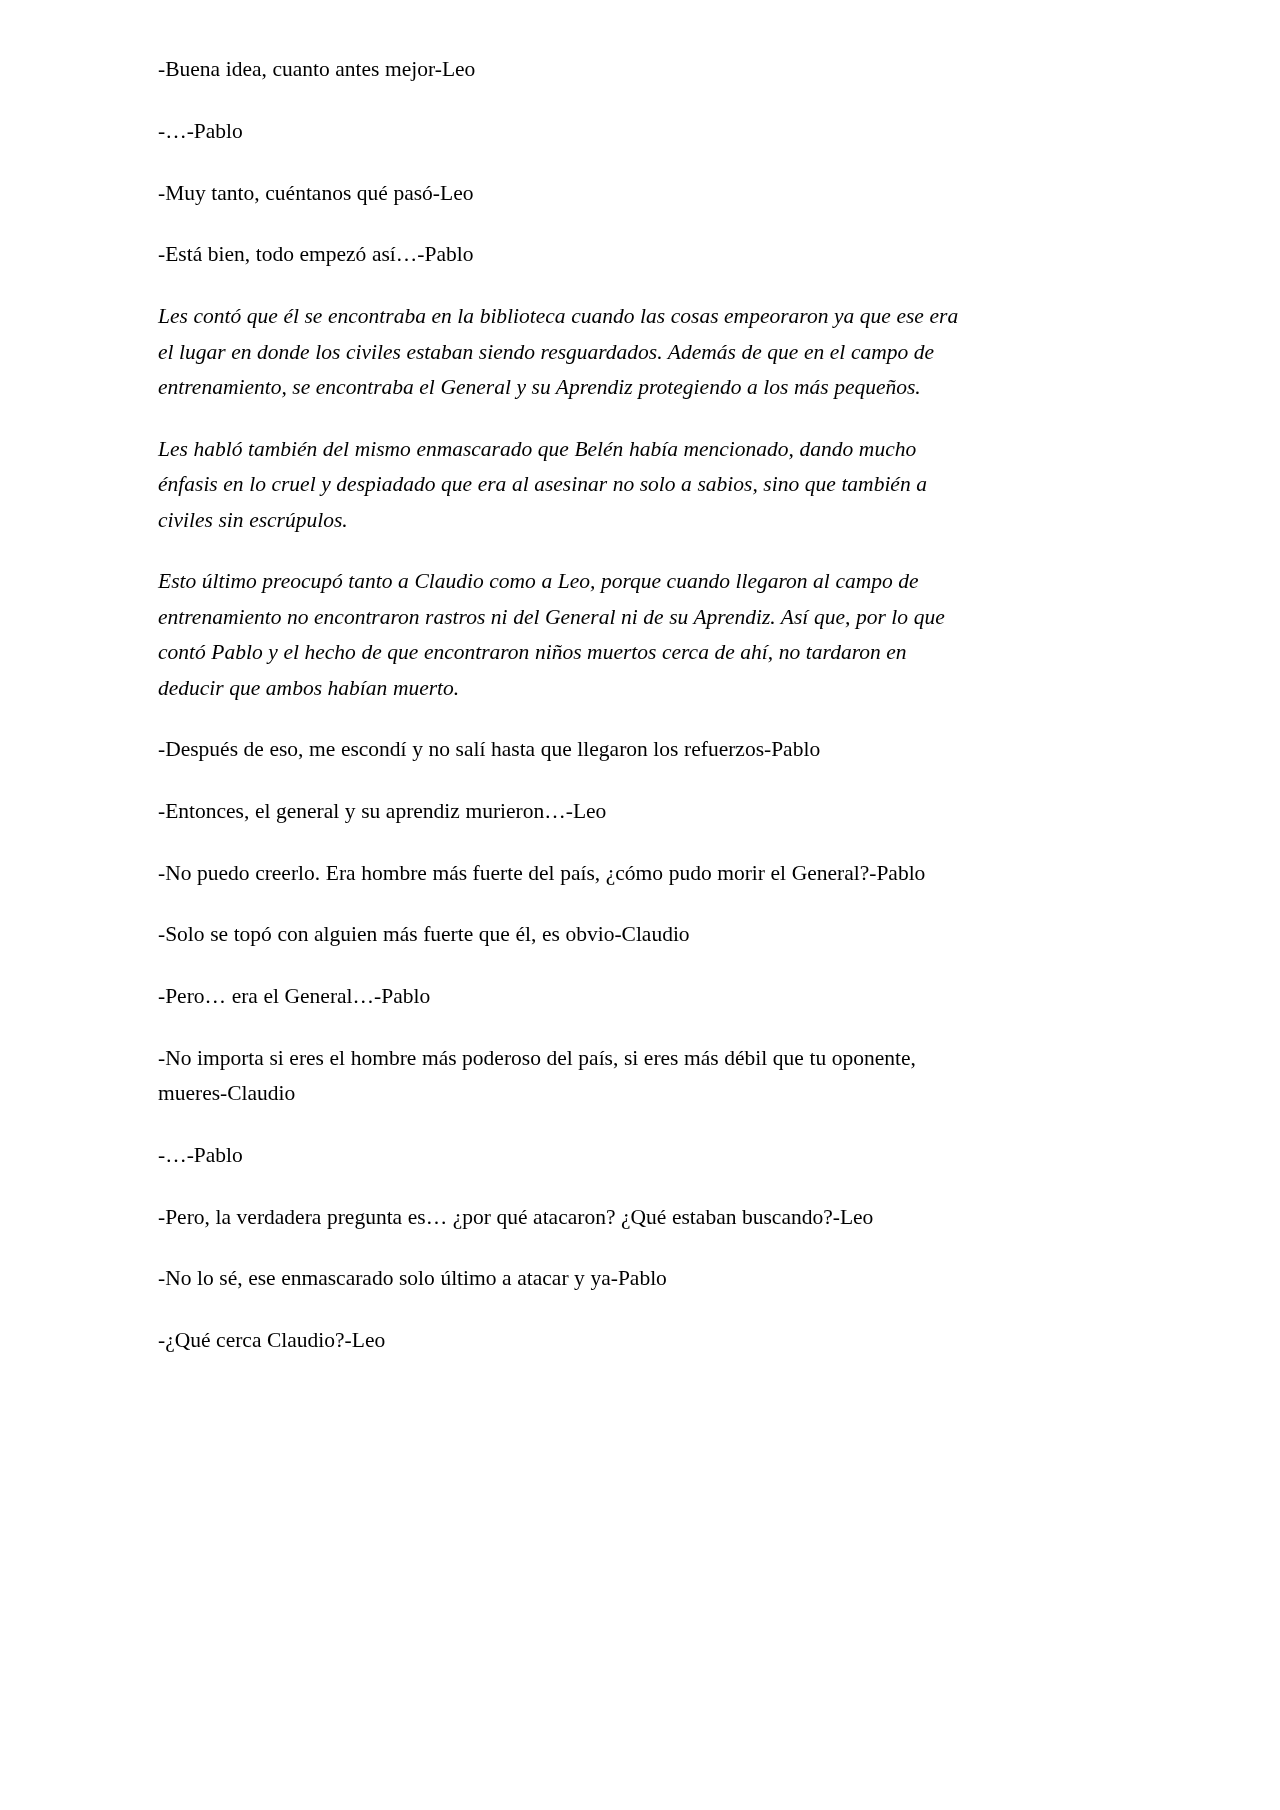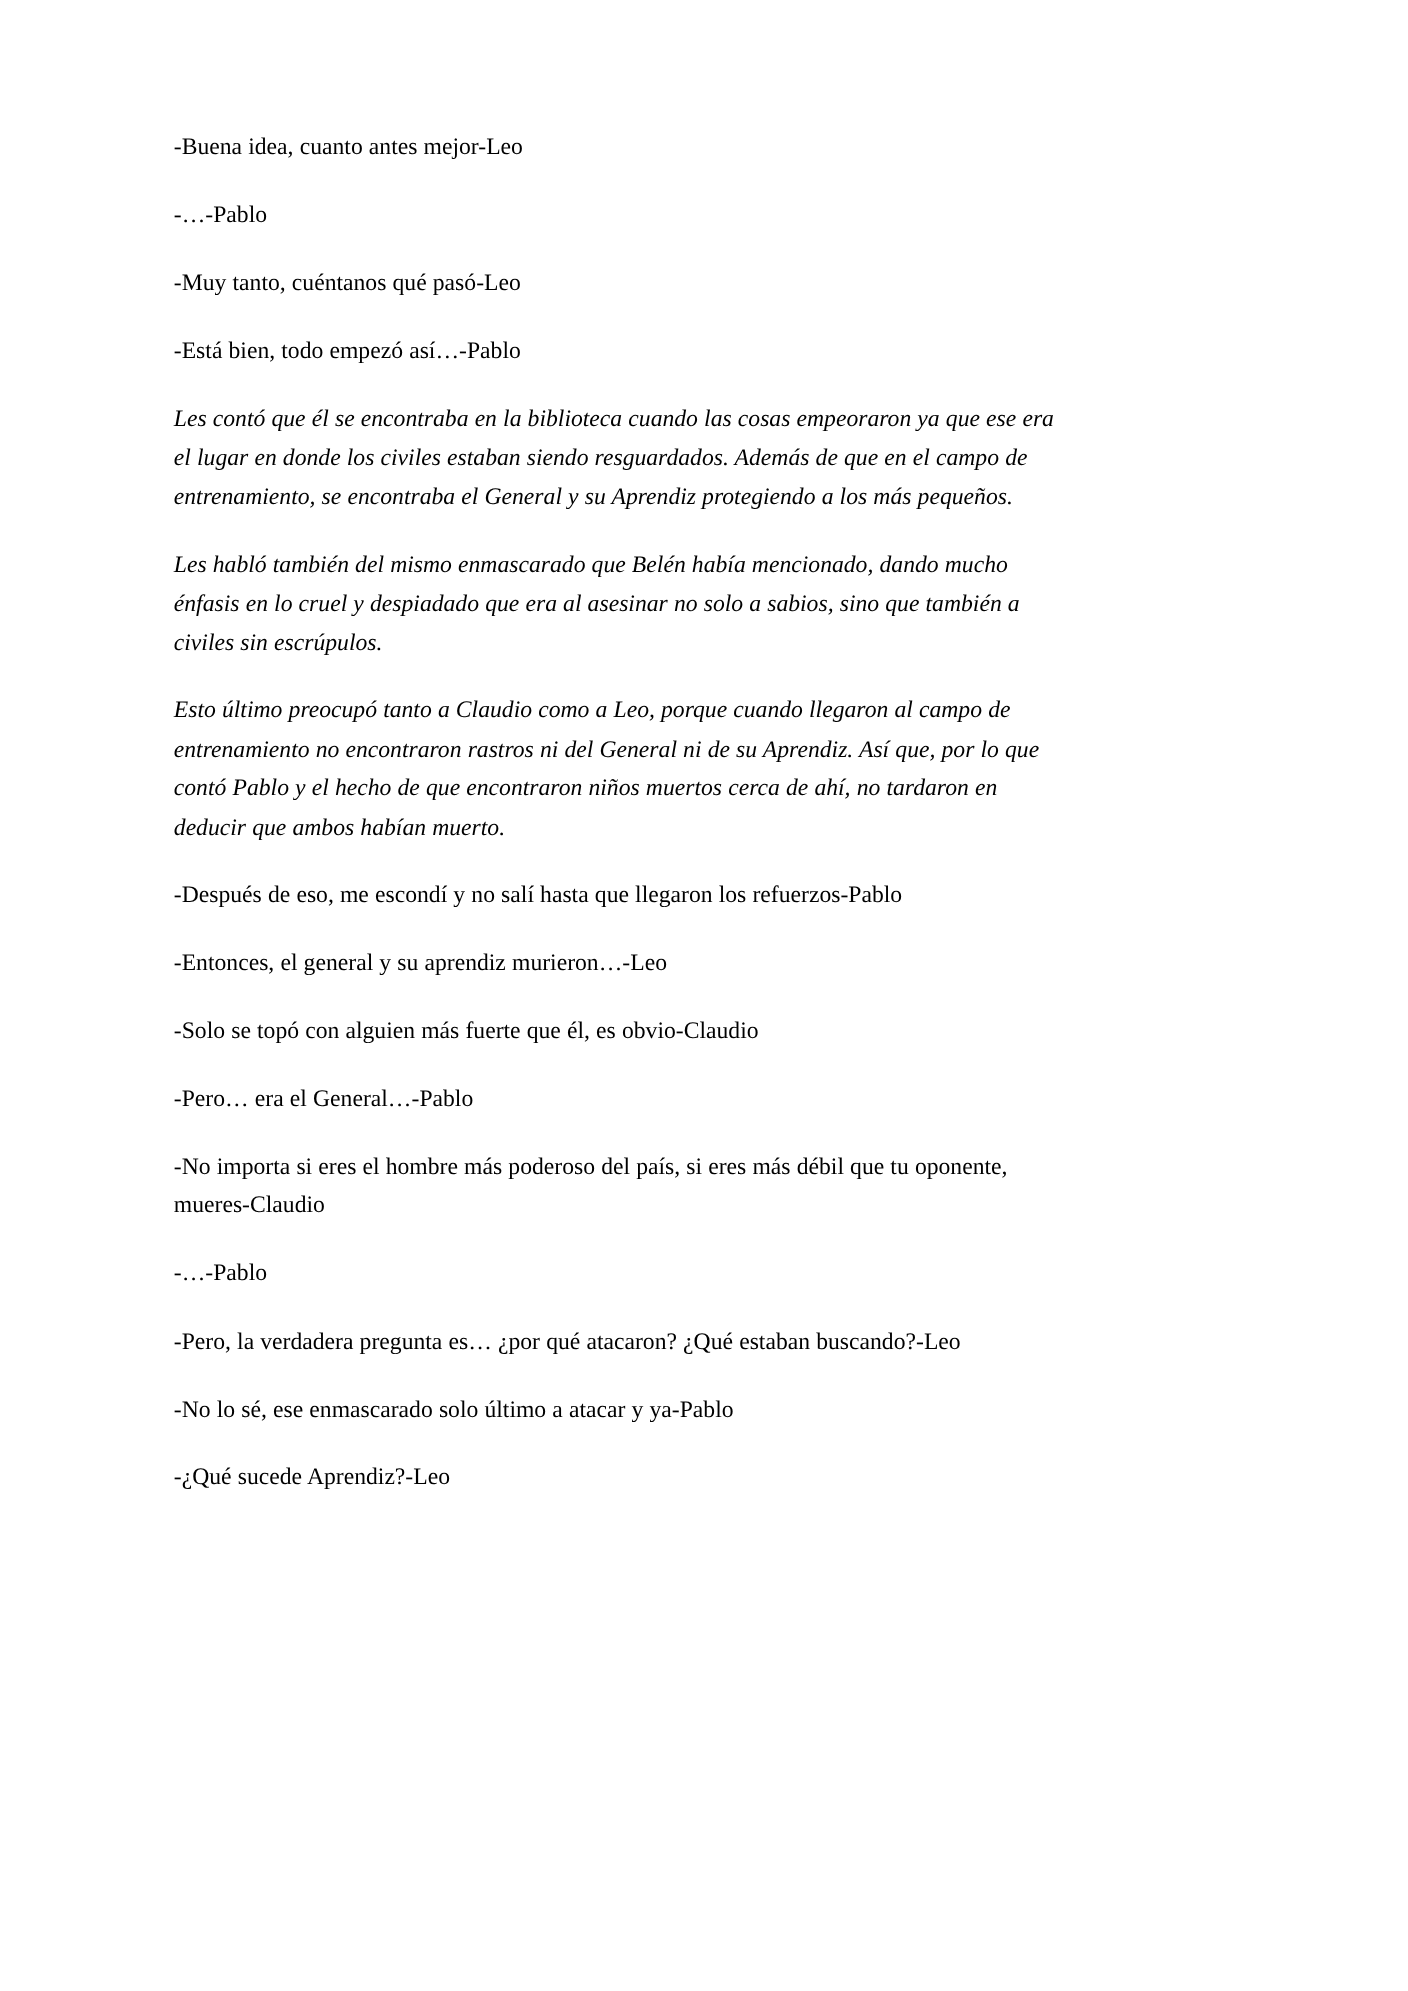--- a/index.html
+++ b/index.html
@@ -14,21 +14,21 @@
     font-family: "Liberation Serif", "DejaVu Serif", serif;
     color: #000000;
     -webkit-font-smoothing: antialiased;
   }
   .page {
     position: relative;
     width: 1256px;
     min-height: 1810px;
     background: #ffffff;
     box-sizing: border-box;
-    padding: 116px 160px 120px 158px;
+    padding: 52px 160px 120px 158px;
   }
   .doc-body {
     width: 806px;
   }
   p.para {
     margin: 0 0 27px 0;
     font-size: 21.5px;
     line-height: 1.62;
     text-align: left;
     color: #000000;
@@ -65,30 +65,31 @@
     <p class="para italic">Les contó que él se encontraba en la biblioteca cuando las cosas empeoraron ya que ese era el lugar en donde los civiles estaban siendo resguardados. Además de que en el campo de entrenamiento, se encontraba el General y su Aprendiz protegiendo a los más pequeños.</p>
 
     <p class="para italic">Les habló también del mismo enmascarado que Belén había mencionado, dando mucho énfasis en lo cruel y despiadado que era al asesinar no solo a sabios, sino que también a civiles sin escrúpulos.</p>
 
     <p class="para italic">Esto último preocupó tanto a Claudio como a Leo, porque cuando llegaron al campo de entrenamiento no encontraron rastros ni del General ni de su Aprendiz. Así que, por lo que contó Pablo y el hecho de que encontraron niños muertos cerca de ahí, no tardaron en deducir que ambos habían muerto.</p>
 
     <p class="para dialogue">-Después de eso, me escondí y no salí hasta que llegaron los refuerzos-Pablo</p>
 
     <p class="para dialogue">-Entonces, el general y su aprendiz murieron…-Leo</p>
 
+    <p class="para dialogue">-No puedo creerlo. Era hombre más fuerte del país, ¿cómo pudo morir el General?-Pablo</p>
 
     <p class="para dialogue">-Solo se topó con alguien más fuerte que él, es obvio-Claudio</p>
 
     <p class="para dialogue">-Pero… era el General…-Pablo</p>
 
     <p class="para dialogue">-No importa si eres el hombre más poderoso del país, si eres más débil que tu oponente, mueres-Claudio</p>
 
     <p class="para dialogue">-…-Pablo</p>
 
     <p class="para dialogue">-Pero, la verdadera pregunta es… ¿por qué atacaron? ¿Qué estaban buscando?-Leo</p>
 
     <p class="para dialogue">-No lo sé, ese enmascarado solo último a atacar y ya-Pablo</p>
 
 
-    <p class="para dialogue">-¿Qué sucede Aprendiz?-Leo</p>
+    <p class="para dialogue">-¿Qué cerca Claudio?-Leo</p>
 
   </div>
 </div>
 
 </body></html>

